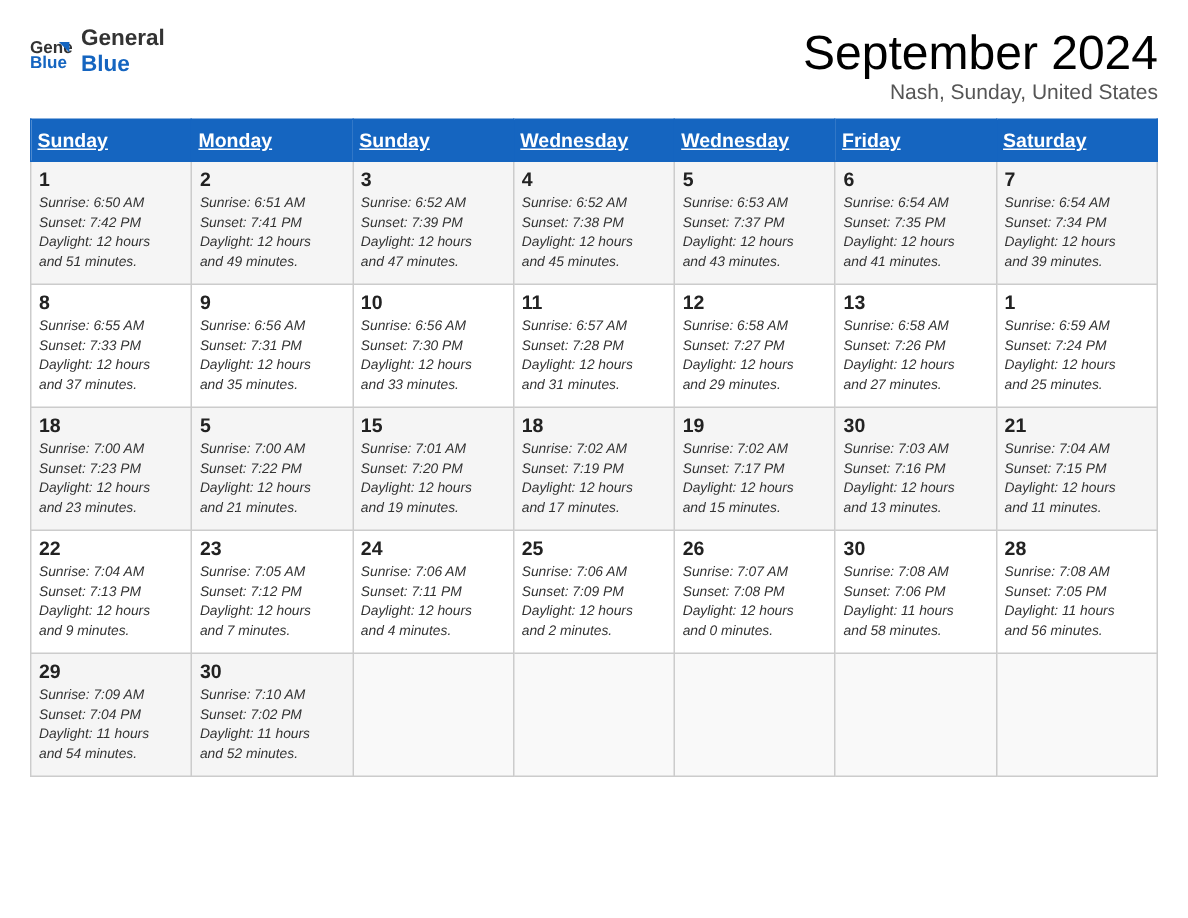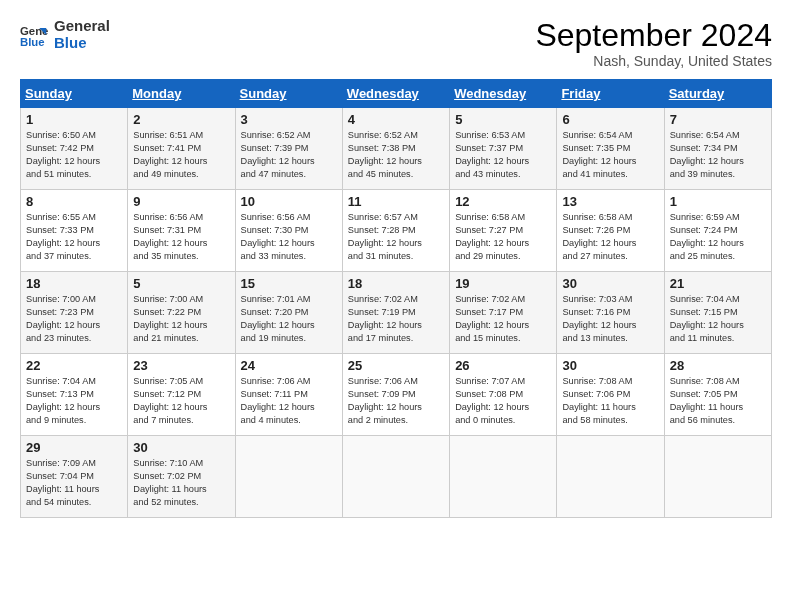--- a/index.html
+++ b/index.html
@@ -76,20 +76,21 @@
       font-size: 13px;
       font-weight: 600;
       color: #222;
       display: block;
       margin-bottom: 2px;
     }
     .day-info {
       font-size: 9.2px;
       line-height: 1.4;
       color: #333;
+      font-style: italic;
     }
     td.empty {
       background: #f9f9f9 !important;
     }
   </style>
 </head>
 <body>
 
 <div class="container">
   <div class="header-row">

